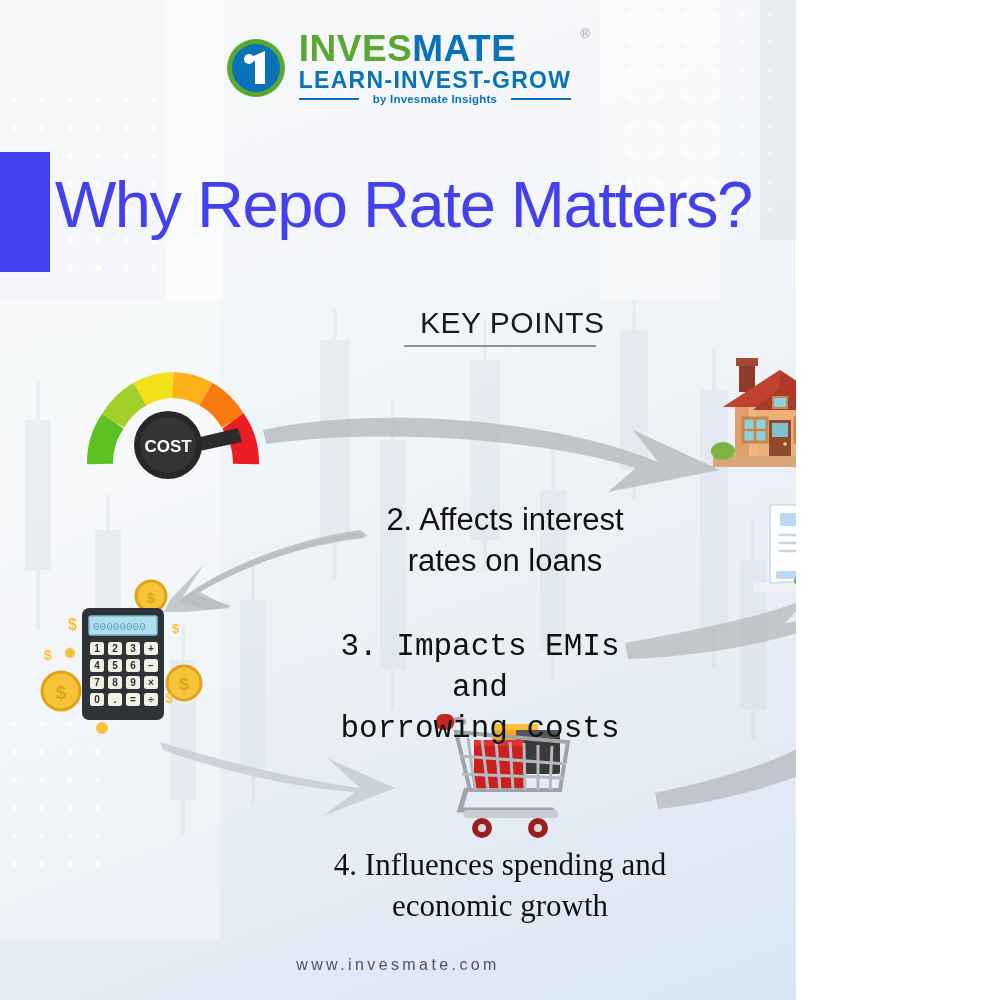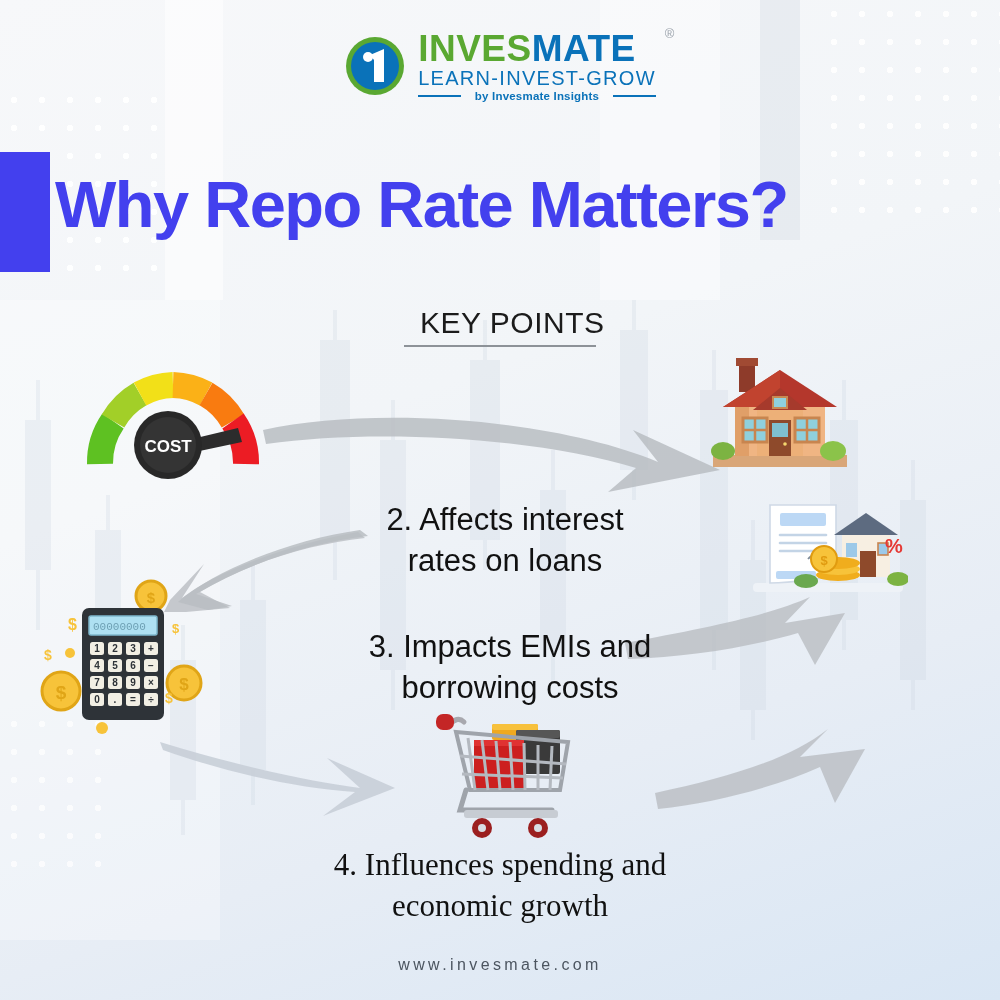--- a/index.html
+++ b/index.html
@@ -4,21 +4,21 @@
 <style>
   html, body {
     margin: 0; padding: 0;
     width: 1000px; height: 1000px;
     overflow: hidden;
     font-family: "Liberation Sans", sans-serif;
   }
 
   #poster {
     position: relative;
-    width: 1000px; height: 1000px;
+    width: 796px; height: 1000px;
     background:
       linear-gradient(160deg, #f7f8fa 0%, #f2f5f8 40%, #e7edf5 72%, #d9e6f4 100%);
     overflow: hidden;
   }
 
   
   .bg-layer { position: absolute; pointer-events: none; }
 
   .dots-left {
     left: 0; top: 86px; width: 170px; height: 200px;
@@ -56,59 +56,59 @@
     font-size: 37px; font-weight: bold; letter-spacing: .5px; line-height: 1;
     white-space: nowrap;
   }
   .logo-line1 .g { color: #5aa832; }
   .logo-line1 .b { color: #0a72b9; }
   .logo-reg {
     position: absolute; right: -19px; top: -3px;
     font-size: 13px; color: #9aa2ab; font-weight: normal;
   }
   .logo-line2 {
-    font-size: 20px; font-weight: normal; color: #0a72b9;
+    font-size: 23px; font-weight: bold; color: #0a72b9;
     letter-spacing: 1.3px; line-height: 1.15; white-space: nowrap;
   }
   .logo-line3 {
     font-size: 11.5px; font-weight: bold; color: #0a72b9;
     letter-spacing: .2px; white-space: nowrap;
     display: flex; align-items: center; gap: 14px; justify-content: center;
   }
   .logo-line3 .rule { height: 2px; background: #0a72b9; flex: 1 1 auto; min-width: 22px; }
 
   
   .title-bar {
     position: absolute; left: 0; top: 152px;
     width: 50px; height: 120px; background: #4340ee;
   }
   .title {
     position: absolute; left: 55px; top: 167px;
-    font-size: 65px; font-weight: bold; color: #4340ee;
+    font-size: 65px; font-weight: normal; color: #4340ee;
     letter-spacing: -1.5px; white-space: nowrap;
   }
 
   
   .keypoints {
     position: absolute; left: 420px; top: 306px;
     font-size: 30px; color: #1b1b1b; letter-spacing: .5px;
   }
   .keypoints-rule {
     position: absolute; left: 404px; top: 345px;
     width: 192px; height: 2px; background: #8d9298;
   }
 
   
   .point {
     position: absolute; color: #111; font-size: 31px;
     line-height: 1.32; text-align: center; white-space: pre-line;
   }
   .p1 { left: 320px; top: 387px; font-size: 28.5px; }
   .p2 { left: 360px; top: 500px; width: 290px; }
-  .p3 { left: 345px; top: 627px; width: 330px; }
+  .p3 { left: 315px; top: 627px; width: 330px; font-family: Liberation Mono, monospace; }
   .p4 { left: 285px; top: 845px; width: 430px; font-family: Liberation Serif, serif; }
 
   
   .footer {
     position: absolute; left: 0; right: 0; bottom: 26px;
     text-align: center; font-size: 16px; color: #4c5560;
     letter-spacing: 3.4px;
   }
 
   

